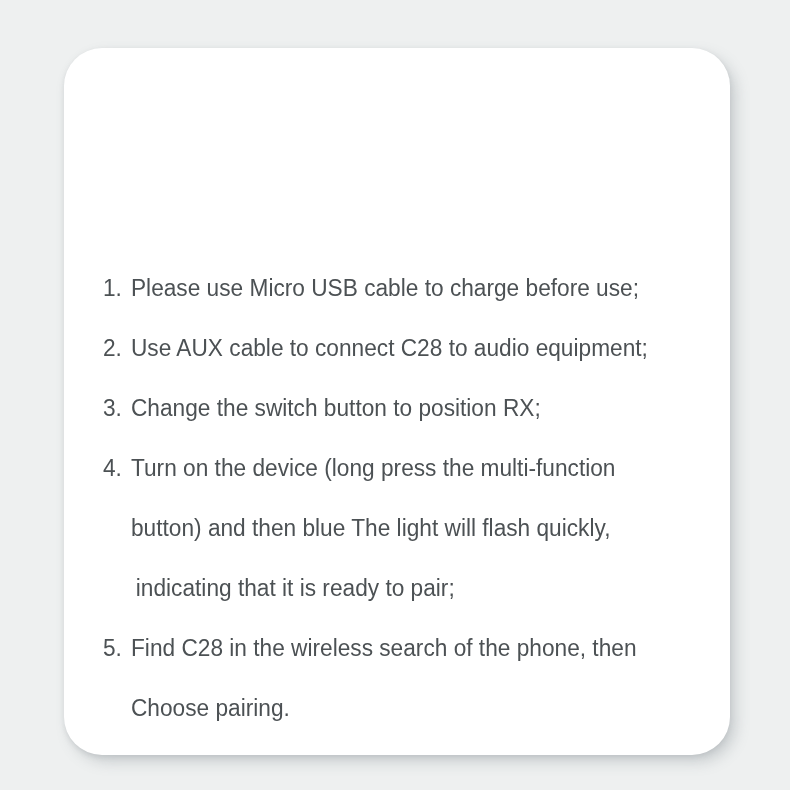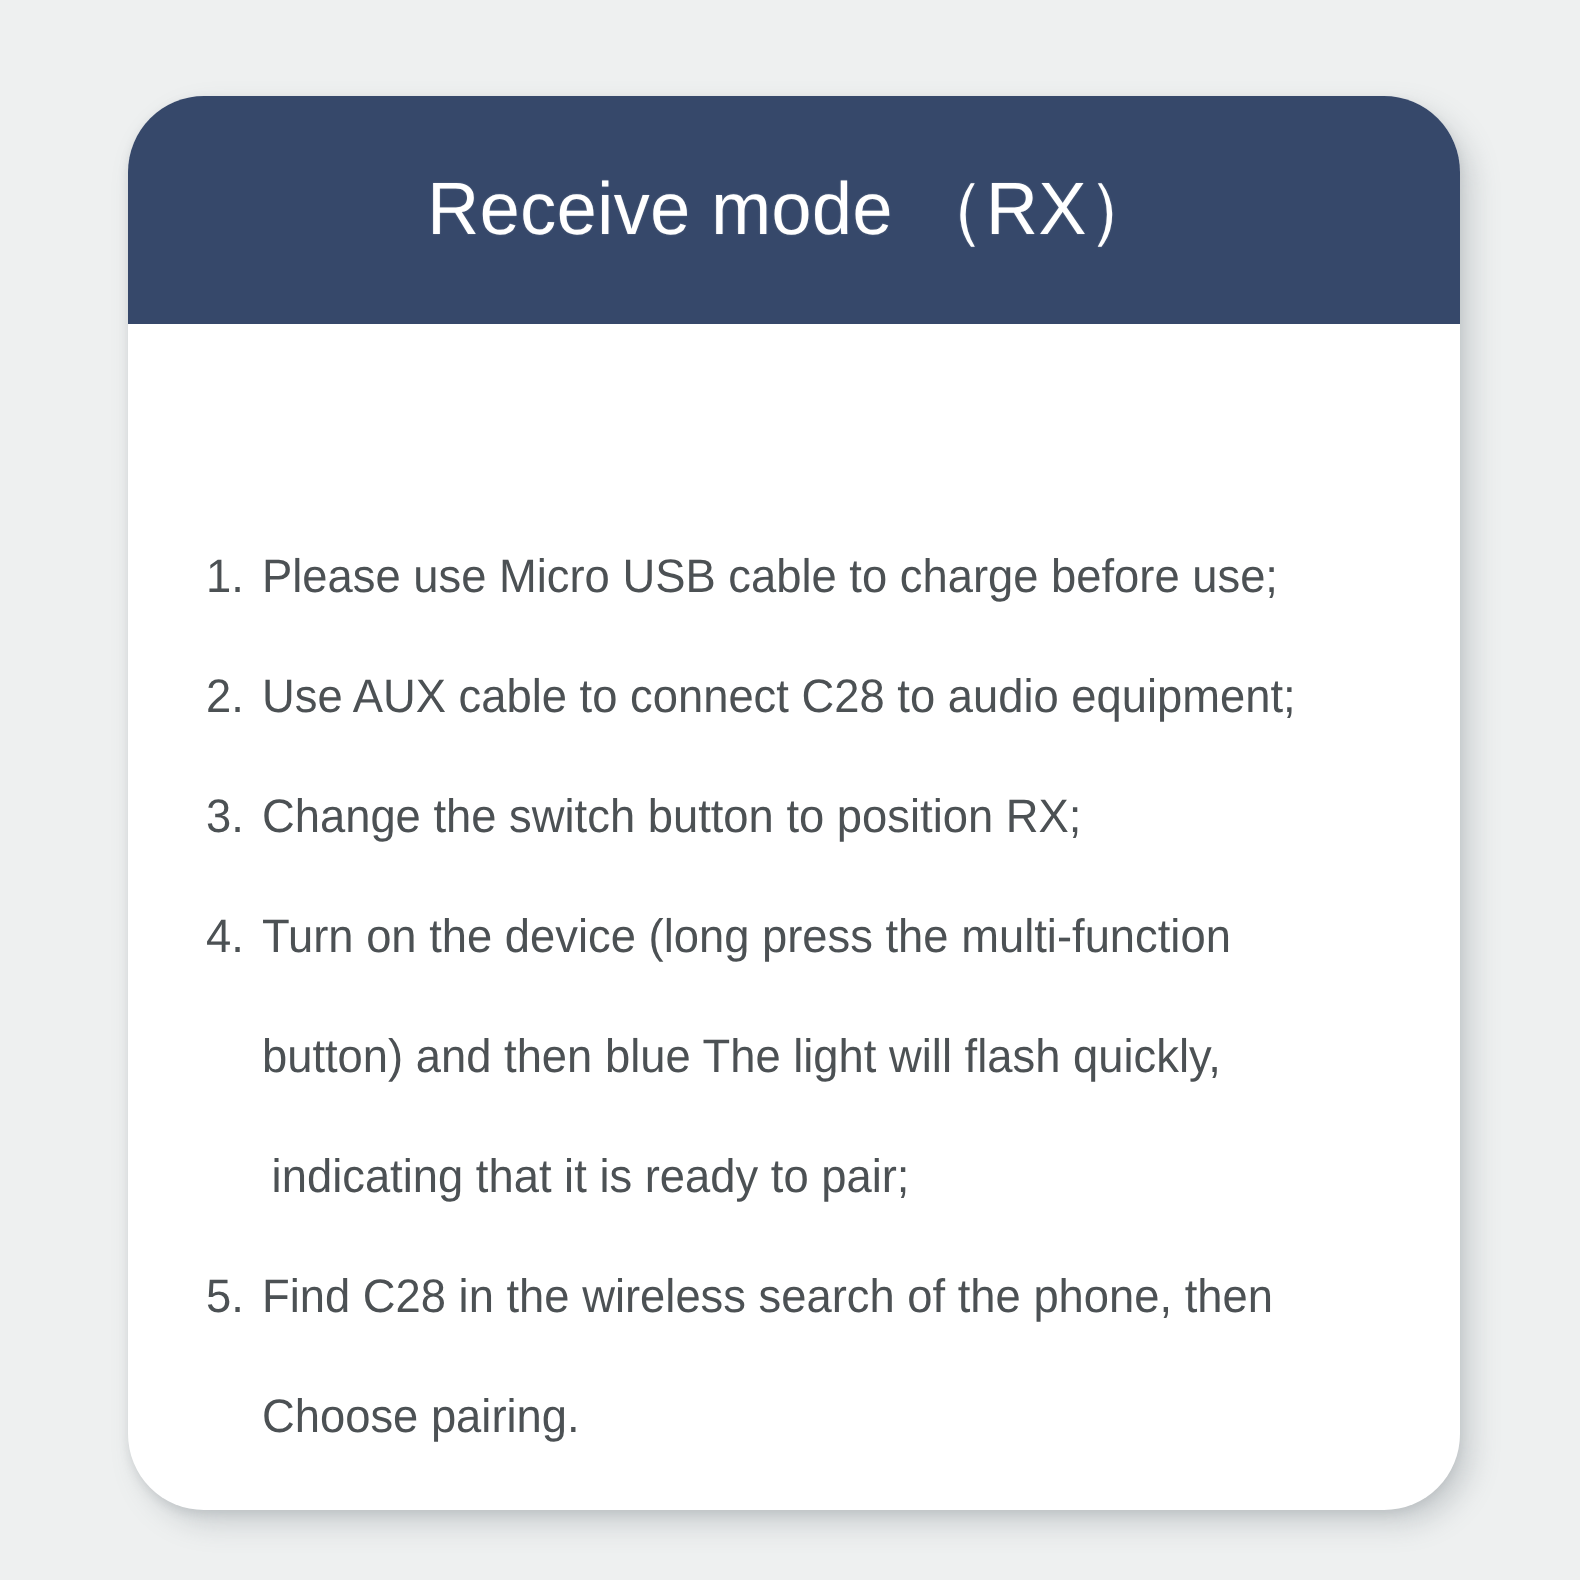--- a/index.html
+++ b/index.html
@@ -106,23 +106,20 @@
     padding-left: 5px;
   }
 </style>
 </head>
 <body>
 
 <div class="page">
 
   <div class="card">
 
-    <div class="card-header">
-      <div class="card-title">Receive mode （RX）</div>
-    </div>
 
     <div class="card-body">
       <div class="steps">
           <div class="step-line">
             <span class="step-num">1.</span>
             <span class="step-text">Please use Micro USB cable to charge before use;</span>
           </div>
           <div class="step-line">
             <span class="step-num">2.</span>
             <span class="step-text">Use AUX cable to connect C28 to audio equipment;</span>

